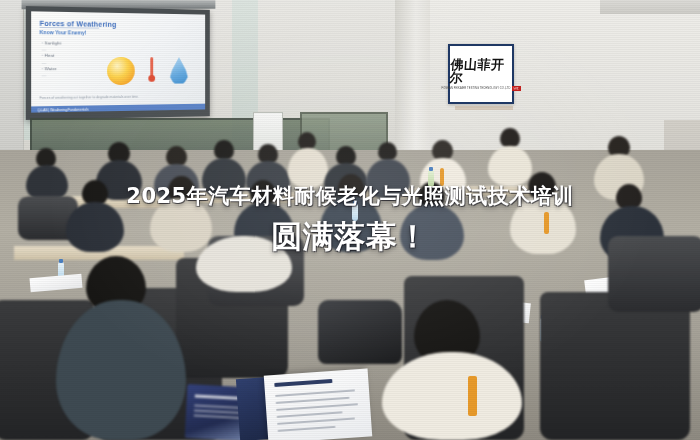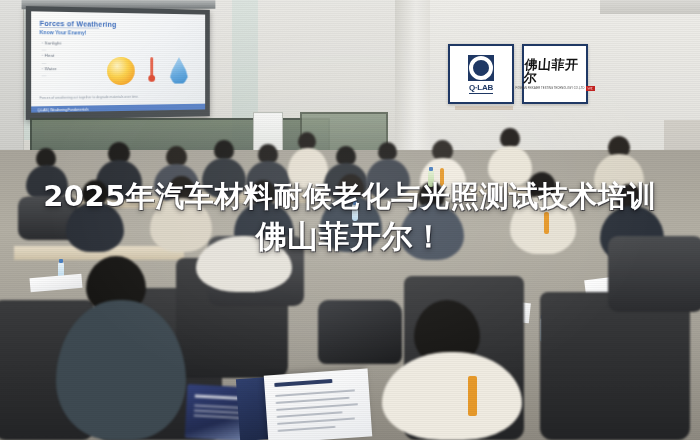--- a/index.html
+++ b/index.html
@@ -329,21 +329,21 @@
     text-align: center; z-index: 50;
     color: #ffffff;
     font-family: "DejaVu Sans", "Liberation Sans", sans-serif;
     font-weight: bold;
     text-shadow:
        1px 1px 0 rgba(20,20,30,.55),
       -1px 1px 0 rgba(20,20,30,.35),
        0 2px 5px rgba(0,0,0,.45);
     letter-spacing: .5px;
   }
-  .headline .l1 { font-size: 29px; line-height: 40px; white-space: nowrap; }
+  .headline .l1 { font-size: 21px; line-height: 40px; white-space: nowrap; }
   .headline .l2 { font-size: 31px; line-height: 40px; }
 </style>
 </head>
 <body>
 
 <div class="stage">
 
   <div class="room">
 
     <div class="wall-upper"></div>
@@ -506,37 +506,31 @@
         <div class="bline" style="top:55px; width:58px;"></div>
       </div>
     </div>
 
     <div class="soft-haze"></div>
     <div class="grain"></div>
   </div>
 
   <div class="logo-bar">
 
-    <div class="logo-box">
-      <div class="qlab">
-        <div class="qlab-mark"></div>
-        <div class="qlab-word">Q·LAB</div>
-      </div>
-    </div>
 
     <div class="logo-box">
       <div class="fsk">
         <div class="fsk-cn">佛山菲开尔</div>
         <div class="fsk-sub">
           <span class="t">FOSHAN FEIKAIER TESTING TECHNOLOGY CO.,LTD</span>
           <span class="seal">认证</span>
         </div>
       </div>
     </div>
 
   </div>
 
   <div class="headline">
     <div class="l1">2025年汽车材料耐候老化与光照测试技术培训</div>
-    <div class="l2">佛山菲开尔！</div>
+    <div class="l2">圆满落幕！</div>
   </div>
 
 </div>
 
 </body></html>

